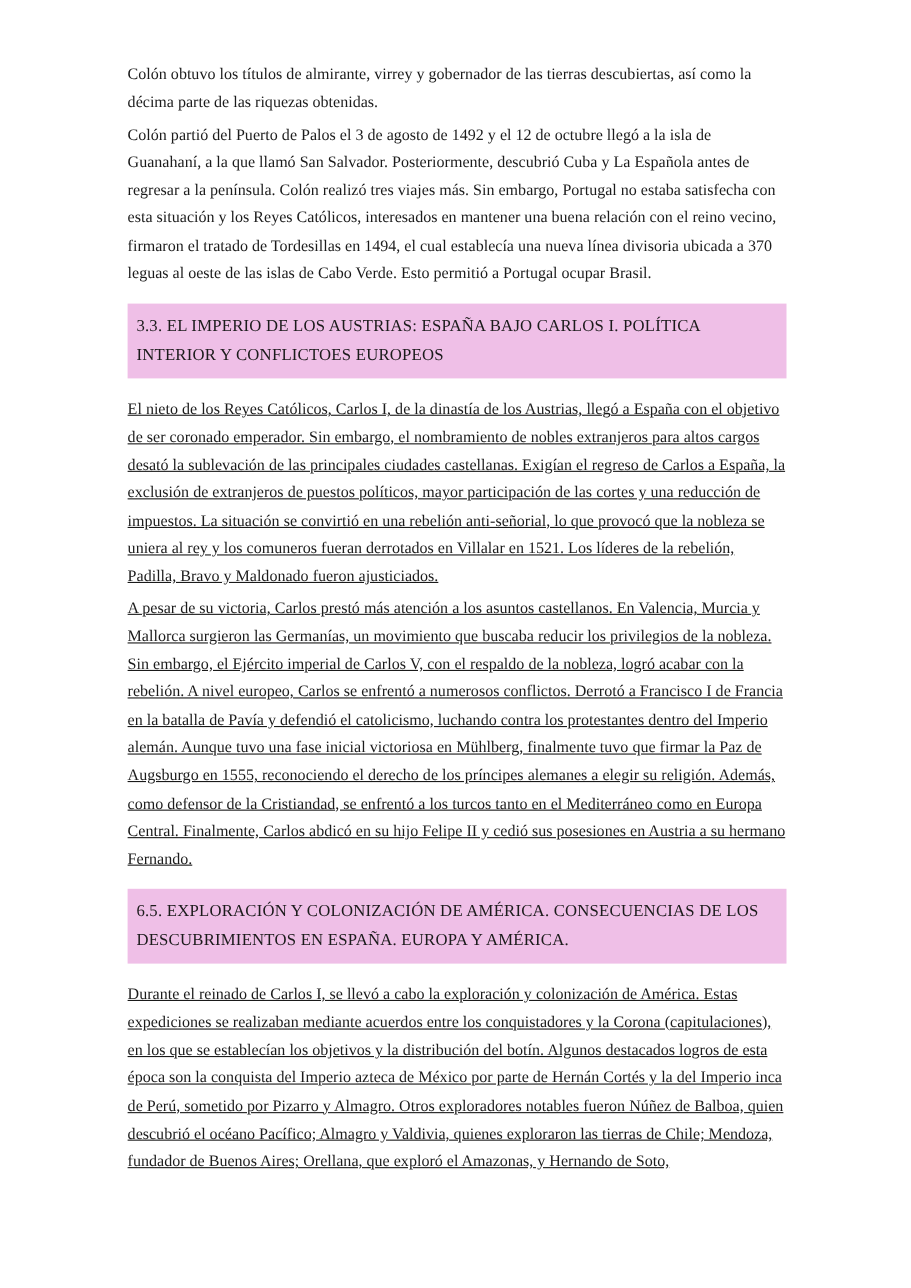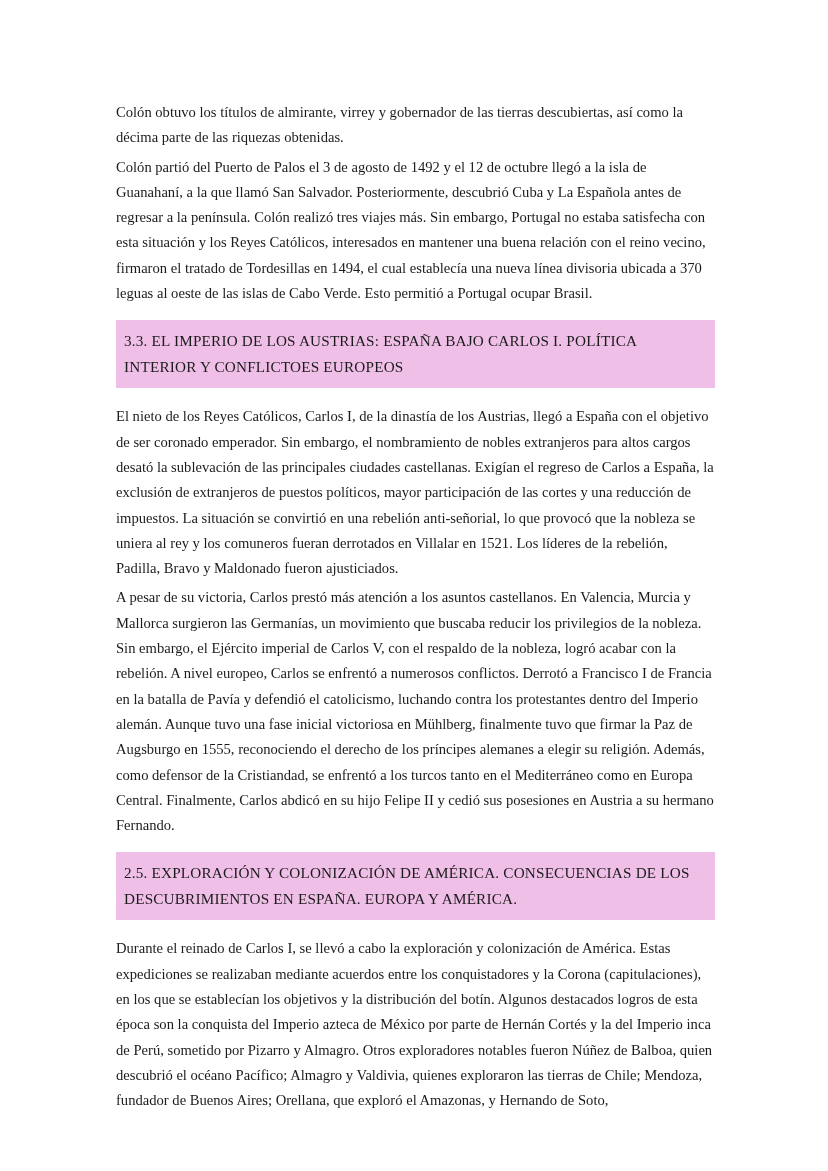--- a/index.html
+++ b/index.html
@@ -11,21 +11,21 @@
     height: 1171px;
     background: #ffffff;
     font-family: "Liberation Serif", serif;
     color: #1a1a1a;
   }
   .page {
     position: relative;
     width: 828px;
     height: 1171px;
     box-sizing: border-box;
-    padding: 100px 113px 0 116px;
+    padding: 56px 113px 0 116px;
   }
   .para {
     font-size: 14.6px;
     line-height: 25.3px;
     text-align: left;
     margin: 0;
     color: #1b1b1b;
   }
   .para + .para {
     margin-top: 4px;
@@ -37,36 +37,37 @@
     font-size: 15.2px;
     line-height: 25.5px;
     letter-spacing: 0.2px;
     color: #1b1b1b;
   }
   .block-gap-top {
     margin-top: 14px;
   }
   .section-body {
     margin-top: 2px;
+    text-decoration: underline;
   }
 </style>
 </head>
 <body>
 
 <div class="page">
 
   <p class="para">Colón obtuvo los títulos de almirante, virrey y gobernador de las tierras descubiertas, así como la décima parte de las riquezas obtenidas.</p>
   <p class="para">Colón partió del Puerto de Palos el 3 de agosto de 1492 y el 12 de octubre llegó a la isla de Guanahaní, a la que llamó San Salvador. Posteriormente, descubrió Cuba y La Española antes de regresar a la península. Colón realizó tres viajes más. Sin embargo, Portugal no estaba satisfecha con esta situación y los Reyes Católicos, interesados en mantener una buena relación con el reino vecino, firmaron el tratado de Tordesillas en 1494, el cual establecía una nueva línea divisoria ubicada a 370 leguas al oeste de las islas de Cabo Verde. Esto permitió a Portugal ocupar Brasil.</p>
 
   <div class="heading block-gap-top">3.3. EL IMPERIO DE LOS AUSTRIAS: ESPAÑA BAJO CARLOS I. POLÍTICA INTERIOR Y CONFLICTOES EUROPEOS</div>
 
   <div class="section-body">
     <p class="para">El nieto de los Reyes Católicos, Carlos I, de la dinastía de los Austrias, llegó a España con el objetivo de ser coronado emperador. Sin embargo, el nombramiento de nobles extranjeros para altos cargos desató la sublevación de las principales ciudades castellanas. Exigían el regreso de Carlos a España, la exclusión de extranjeros de puestos políticos, mayor participación de las cortes y una reducción de impuestos. La situación se convirtió en una rebelión anti-señorial, lo que provocó que la nobleza se uniera al rey y los comuneros fueran derrotados en Villalar en 1521. Los líderes de la rebelión, Padilla, Bravo y Maldonado fueron ajusticiados.</p>
     <p class="para">A pesar de su victoria, Carlos prestó más atención a los asuntos castellanos. En Valencia, Murcia y Mallorca surgieron las Germanías, un movimiento que buscaba reducir los privilegios de la nobleza. Sin embargo, el Ejército imperial de Carlos V, con el respaldo de la nobleza, logró acabar con la rebelión. A nivel europeo, Carlos se enfrentó a numerosos conflictos. Derrotó a Francisco I de Francia en la batalla de Pavía y defendió el catolicismo, luchando contra los protestantes dentro del Imperio alemán. Aunque tuvo una fase inicial victoriosa en Mühlberg, finalmente tuvo que firmar la Paz de Augsburgo en 1555, reconociendo el derecho de los príncipes alemanes a elegir su religión. Además, como defensor de la Cristiandad, se enfrentó a los turcos tanto en el Mediterráneo como en Europa Central. Finalmente, Carlos abdicó en su hijo Felipe II y cedió sus posesiones en Austria a su hermano Fernando.</p>
   </div>
 
-  <div class="heading block-gap-top">2.5. EXPLORACIÓN Y COLONIZACIÓN DE AMÉRICA. CONSECUENCIAS DE LOS DESCUBRIMIENTOS EN ESPAÑA. EUROPA Y AMÉRICA.</div>
+  <div class="heading block-gap-top">6.5. EXPLORACIÓN Y COLONIZACIÓN DE AMÉRICA. CONSECUENCIAS DE LOS DESCUBRIMIENTOS EN ESPAÑA. EUROPA Y AMÉRICA.</div>
 
   <div class="section-body">
     <p class="para">Durante el reinado de Carlos I, se llevó a cabo la exploración y colonización de América. Estas expediciones se realizaban mediante acuerdos entre los conquistadores y la Corona (capitulaciones), en los que se establecían los objetivos y la distribución del botín. Algunos destacados logros de esta época son la conquista del Imperio azteca de México por parte de Hernán Cortés y la del Imperio inca de Perú, sometido por Pizarro y Almagro. Otros exploradores notables fueron Núñez de Balboa, quien descubrió el océano Pacífico; Almagro y Valdivia, quienes exploraron las tierras de Chile; Mendoza, fundador de Buenos Aires; Orellana, que exploró el Amazonas, y Hernando de Soto,</p>
   </div>
 
 </div>
 
 </body></html>

